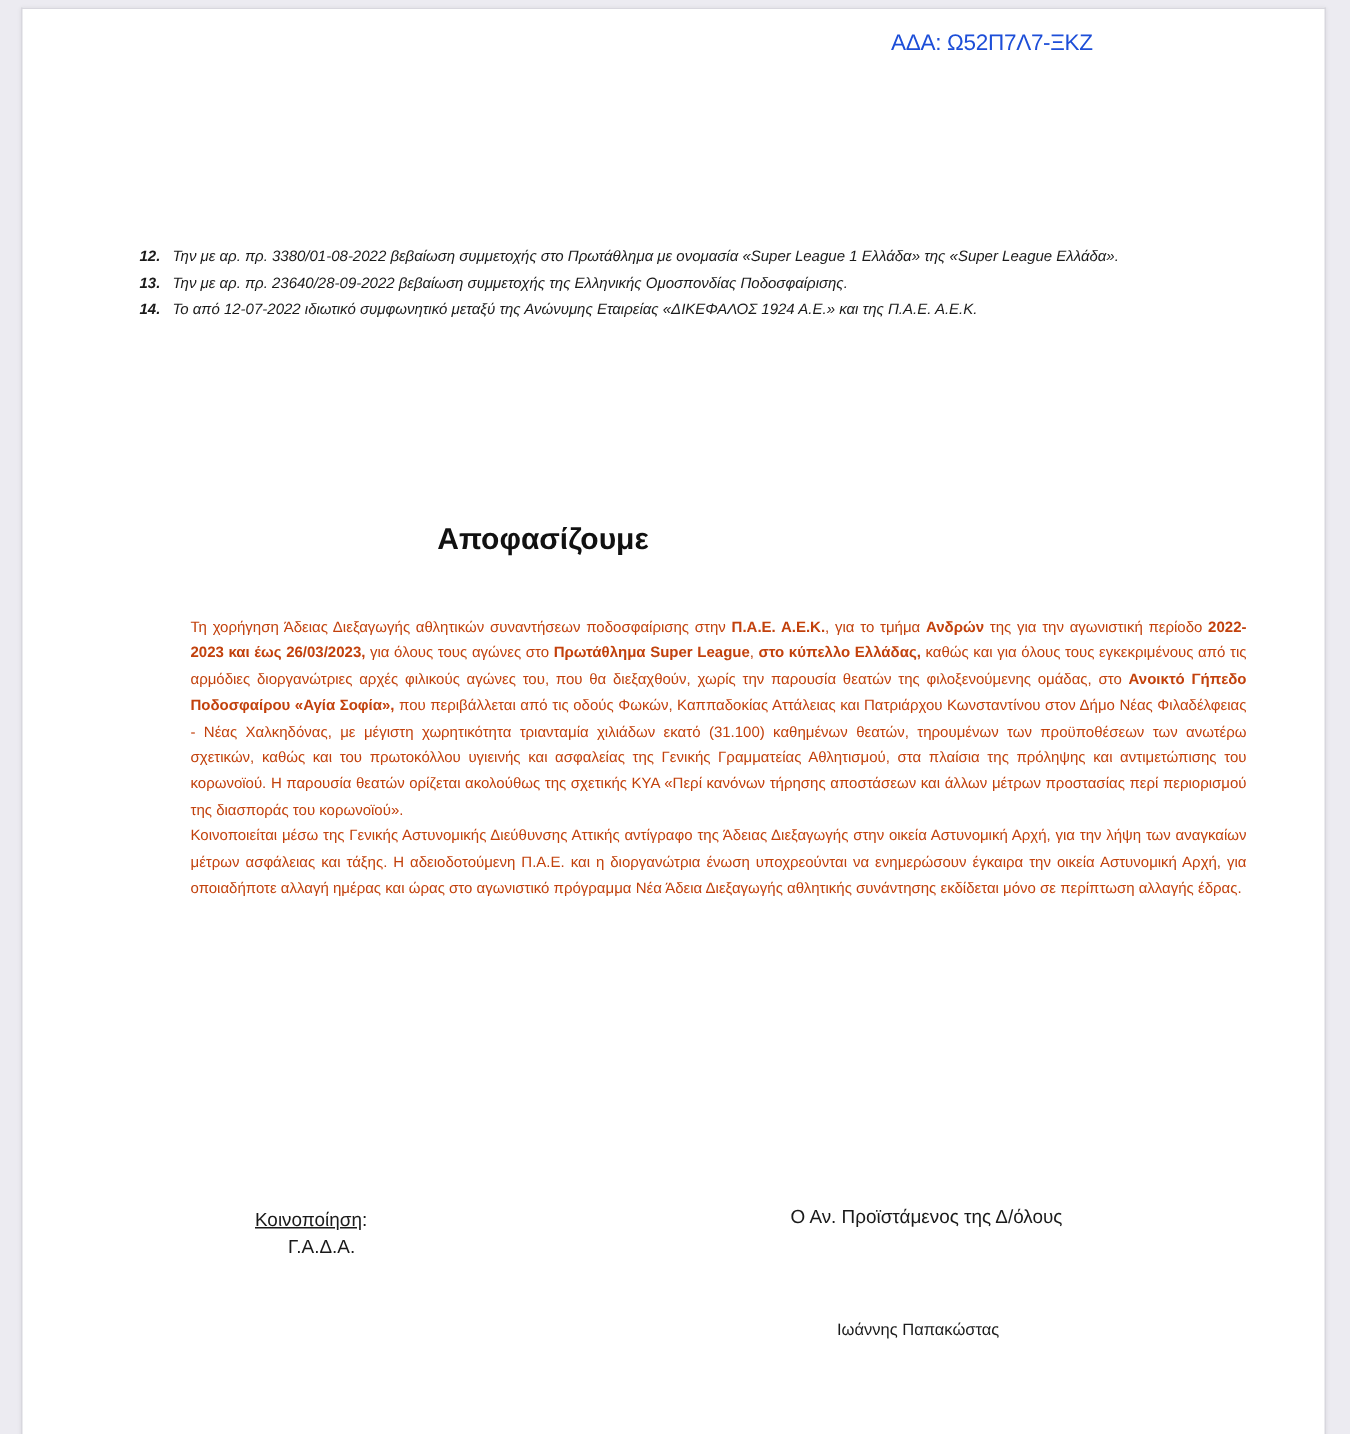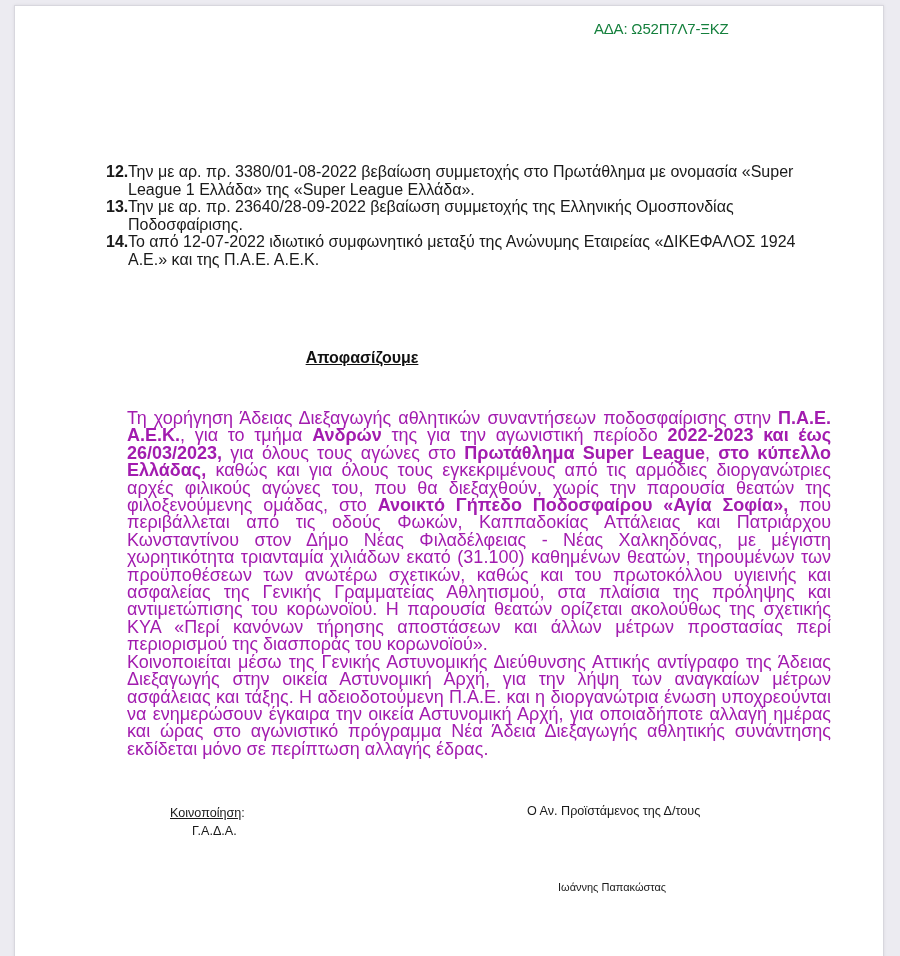--- a/index.html
+++ b/index.html
@@ -26,62 +26,62 @@
       border-right: 1px solid #d8d7de;
       border-top: 1px solid #d8d7de;
       box-shadow: 0 0 3px rgba(0,0,0,0.08);
     }
     .ada {
       position: absolute;
       left: 594px;
       top: 20px;
       font-size: 15px;
       letter-spacing: -0.2px;
-      color: #15803d;
+      color: #1d4ed8;
     }
     .list {
       position: absolute;
-      left: 106px;
+      left: 93px;
       top: 163px;
       width: 730px;
-      font-size: 16px;
+      font-size: 10px;
       line-height: 17.5px;
       color: #1a1a1a;
+      font-style: italic;
     }
     .list-item {
       display: flex;
     }
     .list-num {
       width: 22px;
       flex: 0 0 22px;
       font-weight: bold;
     }
     .list-text {
       flex: 1;
     }
     .heading {
       position: absolute;
       left: 0;
       width: 724px;
       top: 349px;
       text-align: center;
-      font-size: 16px;
+      font-size: 20px;
       font-weight: bold;
       color: #111;
-      text-decoration: underline;
     }
     .body-text {
       position: absolute;
       left: 127px;
       top: 410px;
       width: 704px;
-      font-size: 18px;
+      font-size: 10px;
       line-height: 17.4px;
       text-align: justify;
-      color: #a21caf;
+      color: #c2410c;
     }
     .body-text p {
       margin: 0;
     }
     .body-text b {
       font-weight: bold;
     }
     .cc {
       position: absolute;
       left: 170px;
@@ -137,14 +137,14 @@
 <div class="body-text">
   <p><span>Τη χορήγηση Άδειας Διεξαγωγής αθλητικών συναντήσεων ποδοσφαίρισης στην </span><b>Π.Α.Ε. Α.Ε.Κ.</b><span>, για το τμήμα </span><b>Ανδρών</b><span> της για την αγωνιστική περίοδο </span><b>2022-2023 και έως 26/03/2023,</b><span> για όλους τους αγώνες στο </span><b>Πρωτάθλημα Super League</b><span>, </span><b>στο κύπελλο Ελλάδας,</b><span> καθώς και για όλους τους εγκεκριμένους από τις αρμόδιες διοργανώτριες αρχές φιλικούς αγώνες του, που θα διεξαχθούν, χωρίς την παρουσία θεατών της φιλοξενούμενης ομάδας, στο </span><b>Ανοικτό Γήπεδο Ποδοσφαίρου «Αγία Σοφία»,</b><span> που περιβάλλεται από τις οδούς Φωκών, Καππαδοκίας Αττάλειας και Πατριάρχου Κωνσταντίνου στον Δήμο Νέας Φιλαδέλφειας - Νέας Χαλκηδόνας, με μέγιστη χωρητικότητα τριανταμία χιλιάδων εκατό (31.100) καθημένων θεατών, τηρουμένων των προϋποθέσεων των ανωτέρω σχετικών, καθώς και του πρωτοκόλλου υγιεινής και ασφαλείας της Γενικής Γραμματείας Αθλητισμού, στα πλαίσια της πρόληψης και αντιμετώπισης του κορωνοϊού. Η παρουσία θεατών ορίζεται ακολούθως της σχετικής ΚΥΑ «Περί κανόνων τήρησης αποστάσεων και  άλλων μέτρων προστασίας περί περιορισμού της διασποράς του κορωνοϊού».</span></p>
   <p>Κοινοποιείται μέσω της Γενικής Αστυνομικής Διεύθυνσης Αττικής αντίγραφο της Άδειας Διεξαγωγής στην οικεία Αστυνομική Αρχή, για την λήψη των αναγκαίων μέτρων ασφάλειας και τάξης. Η αδειοδοτούμενη Π.Α.Ε. και η διοργανώτρια ένωση υποχρεούνται να ενημερώσουν έγκαιρα την οικεία Αστυνομική Αρχή, για οποιαδήποτε αλλαγή ημέρας και ώρας στο αγωνιστικό πρόγραμμα Νέα Άδεια Διεξαγωγής αθλητικής συνάντησης εκδίδεται μόνο σε περίπτωση αλλαγής έδρας.</p>
 </div>
 
 <div class="cc">
   <div><span class="cc-label">Κοινοποίηση</span><span>:</span></div>
   <div class="cc-value">Γ.Α.Δ.Α.</div>
 </div>
 
-<div class="signer-title">Ο Αν. Προϊστάμενος της Δ/τους</div>
+<div class="signer-title">Ο Αν. Προϊστάμενος της Δ/όλους</div>
 <div class="signer-name">Ιωάννης Παπακώστας</div>
 
 </body></html>

